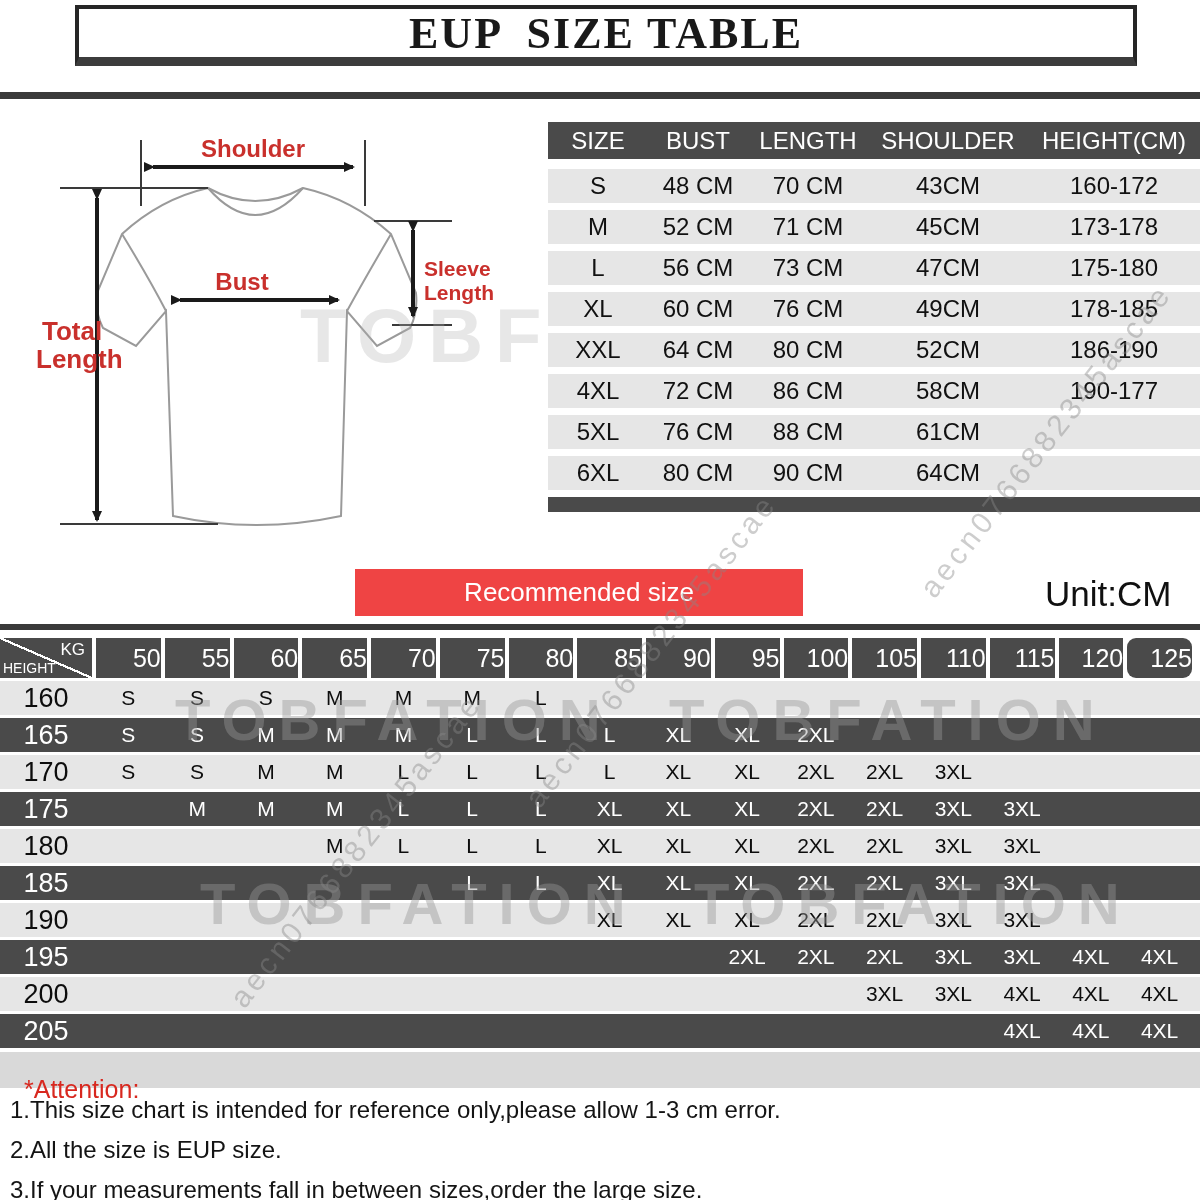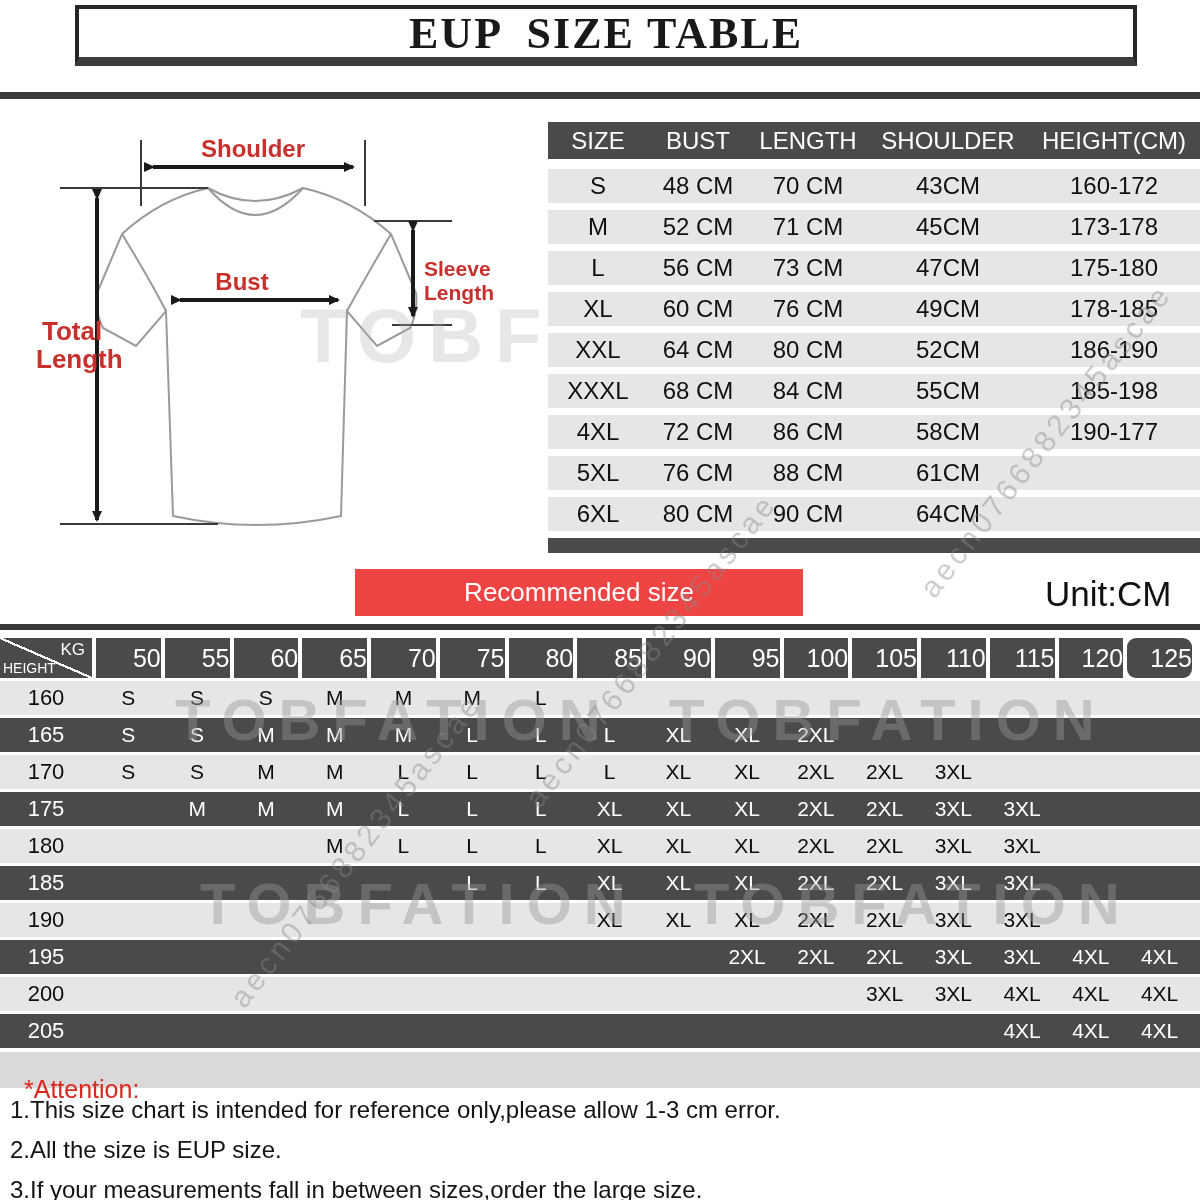--- a/index.html
+++ b/index.html
@@ -38,21 +38,21 @@
   .m-header{display:flex;height:40px;margin-bottom:3px;}
   .m-corner{width:92px;margin-right:4px;background:#4a4a4a;position:relative;color:#fff;
             background-image:linear-gradient(to bottom left,transparent 48.5%,#fff 48.5%,#fff 51.5%,transparent 51.5%);}
   .m-corner .kg{position:absolute;top:2px;right:7px;font-size:17px;}
   .m-corner .ht{position:absolute;bottom:2px;left:3px;font-size:14px;}
   .m-col{width:64.75px;margin-right:4px;background:#4a4a4a;color:#fff;text-align:right;
          line-height:40px;font-size:25px;}
   .m-col:last-child{margin-right:0;border-radius:9px;}
   .m-row{display:flex;height:34px;line-height:34px;margin-bottom:3px;background:#e6e6e6;color:#0d0d0d;}
   .m-row.dark{background:#4a4a4a;color:#fff;}
-  .m-label{width:92px;margin-right:4px;text-align:center;font-size:22px;}
+  .m-label{width:92px;margin-right:4px;text-align:center;font-size:27px;}
   .m-cell{width:64.75px;margin-right:4px;text-align:center;font-size:21px;white-space:nowrap;}
   .m-cell:last-child{margin-right:0;}
 
   
   .attention-band{left:0;top:1052px;width:1200px;height:36px;background:#d9d9d9;
                   display:flex;align-items:center;}
   .attention-heading{color:#d8281f;font-size:25px;margin-left:24px;margin-top:39px;}
   .notes{left:10px;top:1090px;width:1180px;}
   .note-line{font-size:24px;height:40px;line-height:40px;color:#141414;white-space:nowrap;}
 
@@ -142,27 +142,20 @@
           <div class="st-cell c2">76 CM</div>
           <div class="st-cell c3">49CM</div>
           <div class="st-cell c4">178-185</div>
         </div>
         <div class="st-row">
           <div class="st-cell c0">XXL</div>
           <div class="st-cell c1">64 CM</div>
           <div class="st-cell c2">80 CM</div>
           <div class="st-cell c3">52CM</div>
           <div class="st-cell c4">186-190</div>
-        </div>
-        <div class="st-row">
-          <div class="st-cell c0">XXXL</div>
-          <div class="st-cell c1">68 CM</div>
-          <div class="st-cell c2">84 CM</div>
-          <div class="st-cell c3">55CM</div>
-          <div class="st-cell c4">185-198</div>
         </div>
         <div class="st-row">
           <div class="st-cell c0">4XL</div>
           <div class="st-cell c1">72 CM</div>
           <div class="st-cell c2">86 CM</div>
           <div class="st-cell c3">58CM</div>
           <div class="st-cell c4">190-177</div>
         </div>
         <div class="st-row">
           <div class="st-cell c0">5XL</div>

